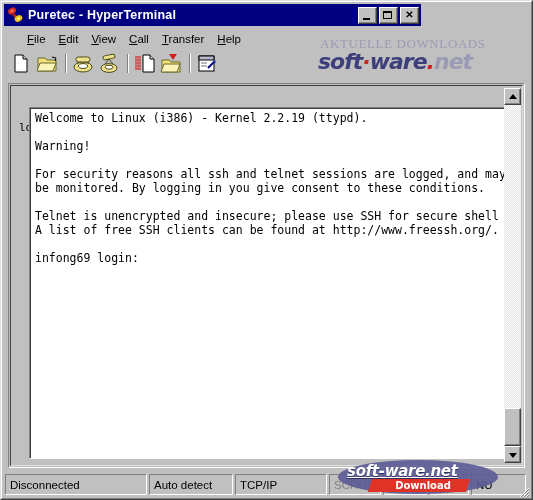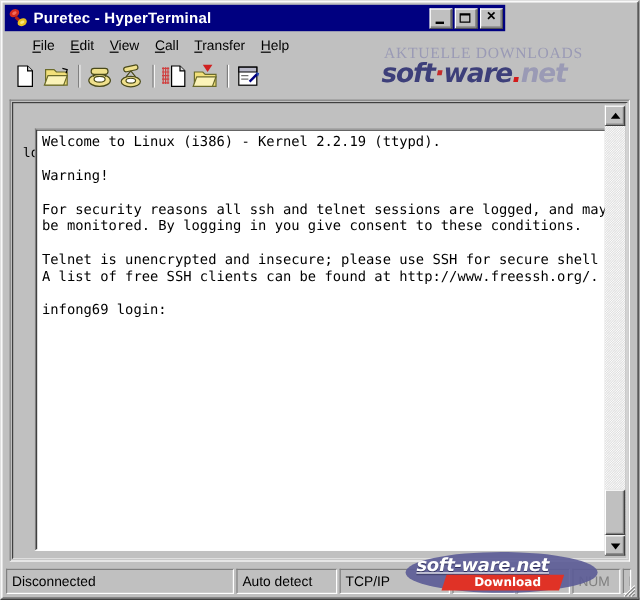--- a/index.html
+++ b/index.html
@@ -309,21 +309,21 @@
     box-sizing: border-box;
     display: flex;
     align-items: center;
     padding-left: 4px;
     margin-right: 2px;
     color: #000000;
     font-size: 11.5px;
     overflow: hidden;
     white-space: nowrap;
   }
-  .c1 { width: 190px; flex: 0 0 auto; }
+  .c1 { width: 142px; flex: 0 0 auto; }
   .c2 { width: 84px;  flex: 0 0 auto; }
   .c3 { width: 92px;  flex: 0 0 auto; }
   .c4 { width: 52px;  flex: 0 0 auto; color: #808080; }
   .c5 { width: 44px;  flex: 0 0 auto; color: #808080; }
   .c6 { width: 40px;  flex: 0 0 auto; color: #808080; }
   .c7 { flex: 1 1 auto; color: #000000; }
 
   .resize-grip {
     position: absolute;
     right: 3px; bottom: 2px;

